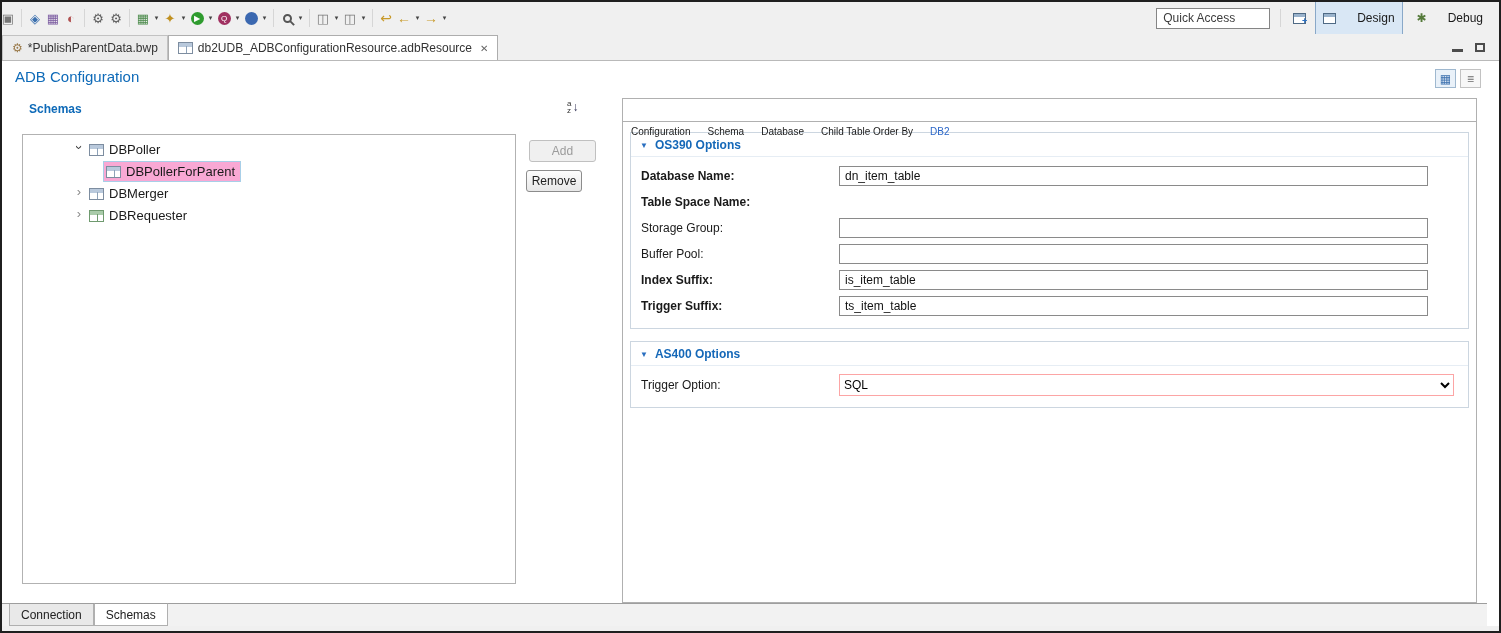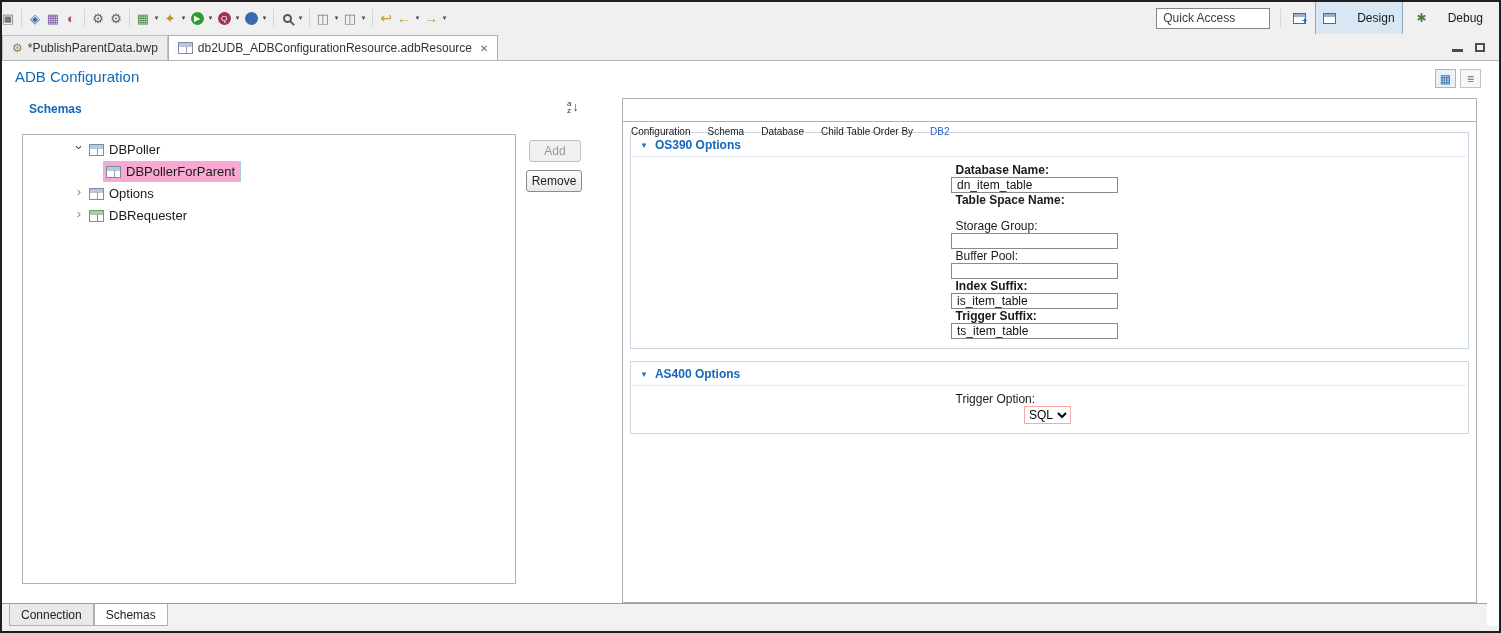--- a/index.html
+++ b/index.html
@@ -51,34 +51,34 @@
   .node.selected { background:#f9a8d4; outline:1px solid #a8cfe8; }
   .ti { width:15px; height:12px; border:1px solid #7d8da0; flex:none;
         background: linear-gradient(#8ea2b8,#8ea2b8) 7px 3px/1px 100% no-repeat,
                     linear-gradient(#b9c9dc,#b9c9dc) 0 0/100% 4px no-repeat, #fff; }
   .ti.green { border-color:#6f9a6f;
         background: linear-gradient(#6f9a6f,#6f9a6f) 7px 3px/1px 100% no-repeat,
                     linear-gradient(#a9cba9,#a9cba9) 0 0/100% 4px no-repeat, #fff; }
 
   .btn { position:absolute; font-family:inherit; font-size:12px; border:1px solid #8c8c8c; border-radius:3px; background:linear-gradient(#fdfdfd,#e8e8e8); color:#222; }
   .btn:disabled { color:#9b9b9b; background:#f0f0f0; border-color:#c0c0c0; }
-  .btn-add { left:527px; top:79px; width:52px; height:22px; }
+  .btn-add { left:527px; top:79px; width:67px; height:22px; }
   .btn-remove { left:524px; top:109px; width:56px; height:22px; }
 
   
   .right-panel { position:absolute; left:620px; top:37px; width:855px; height:505px; border:1px solid #b0b0b0; background:#fff; }
   .rtabs { display:flex; height:23px; border-bottom:1px solid #b0b0b0; }
   .rtab { padding:0 8px; display:flex; align-items:center; border-right:1px solid #c6c6c6; background:#f5f5f5; font-size:10px;margin-top:32px; }
   .rtab.active { background:#fff; color:#2a66c8; }
   .rcontent { padding:10px 7px 0 7px; }
   .section { border:1px solid #ccd6e0; margin-bottom:12px; background:#fff; }
   .sec-header { display:flex; align-items:center; gap:7px; padding:5px 9px 4px 9px; color:#1568b8; font-weight:bold; border-bottom:1px solid #e6edf4; }
   .sec-tri { font-size:8px; color:#2a6fc0; }
   .sec-body { padding:6px 0 9px 0; }
-  .frow { display:flex; align-items:center; min-height:26px; padding-left:10px;flex-direction:column; }
+  .frow { display:flex; align-items:center; min-height:26px; padding-left:10px; }
   .flabel { width:198px; }
   .flabel.bold { font-weight:bold; }
   .finput { flex:1; margin-right:40px; height:20px; border:1px solid #8a8a8a; padding:0 5px; font-family:inherit; font-size:12px; color:#111; }
   .fselect { flex:1; margin-right:14px; height:22px; border:1px solid #fca5a5; font-family:inherit; font-size:12px; background:#fff; }
 
   
   .bstrip { position:absolute; left:0; right:12px; bottom:0; height:23px; background:#f2f2f2; border-top:1px solid #9e9e9e; display:flex; padding-left:7px; }
   .btab { display:flex; align-items:center; padding:0 11px; border:1px solid #b0b0b0; border-top:none; background:#e9e9e9; color:#222; }
   .btab.active { background:#fff; border-top:1px solid #9e9e9e; margin-top:-1px; }
 </style>
@@ -195,21 +195,21 @@
         <span class="ind2"></span>
         <span class="node selected">
           <span class="ti"></span>
           <span>DBPollerForParent</span>
         </span>
       </div>
       <div class="trow">
         <span class="chev">›</span>
         <span class="node">
           <span class="ti"></span>
-          <span>Options</span>
+          <span>DBMerger</span>
         </span>
       </div>
       <div class="trow">
         <span class="chev">›</span>
         <span class="node">
           <span class="ti green"></span>
           <span>DBRequester</span>
         </span>
       </div>
     </div>

